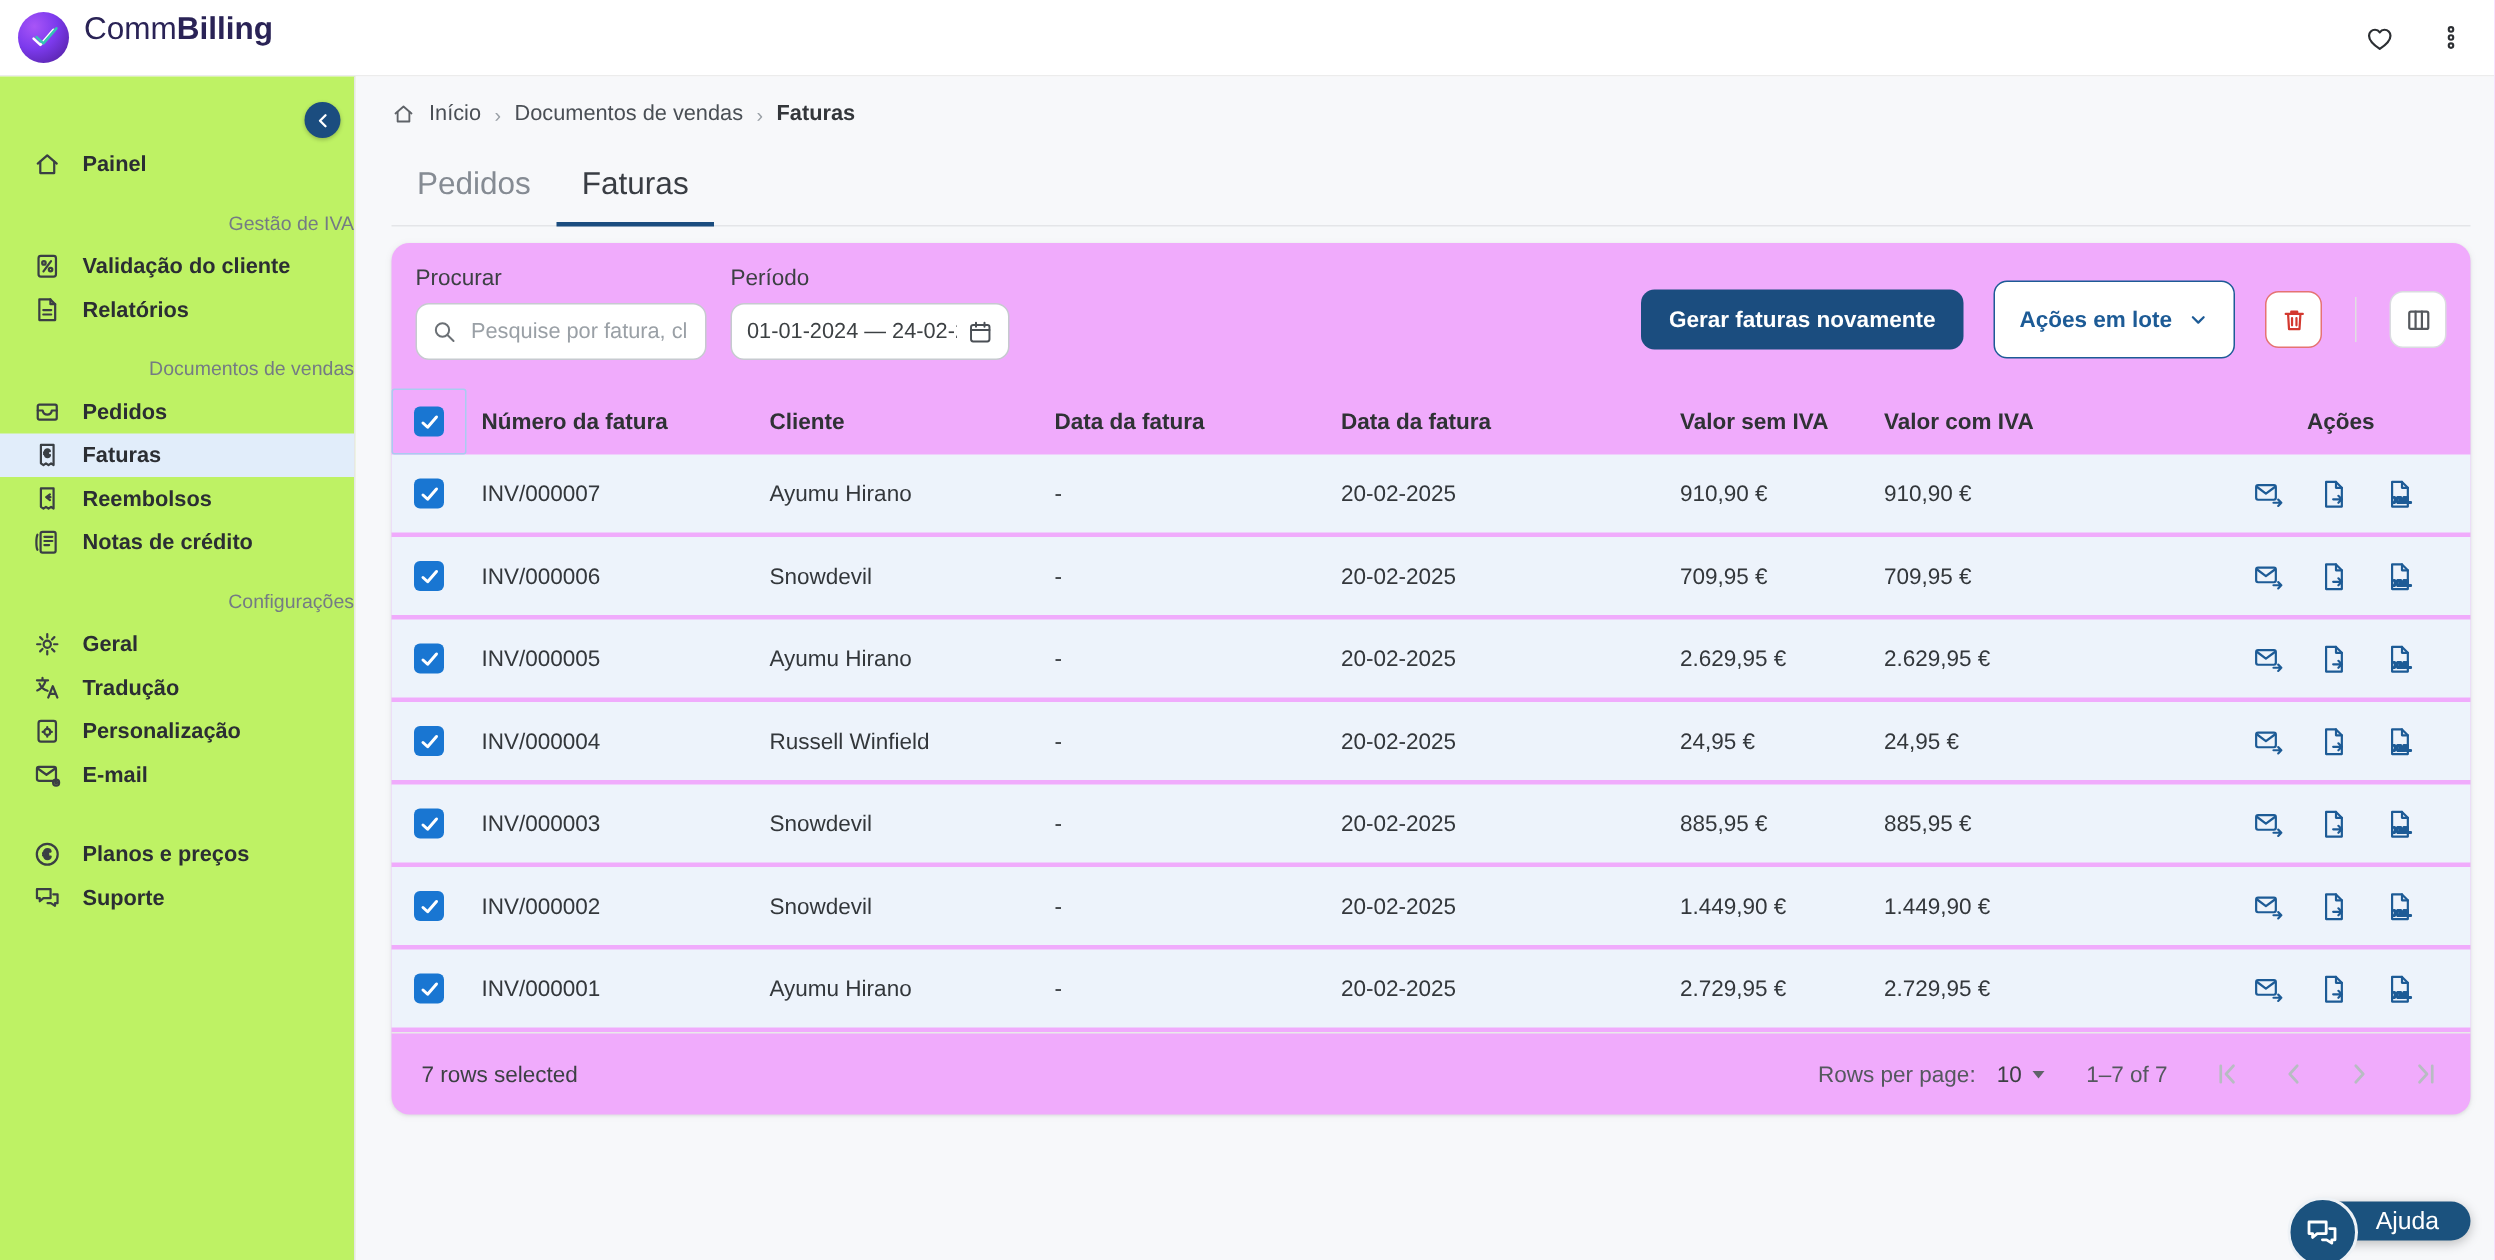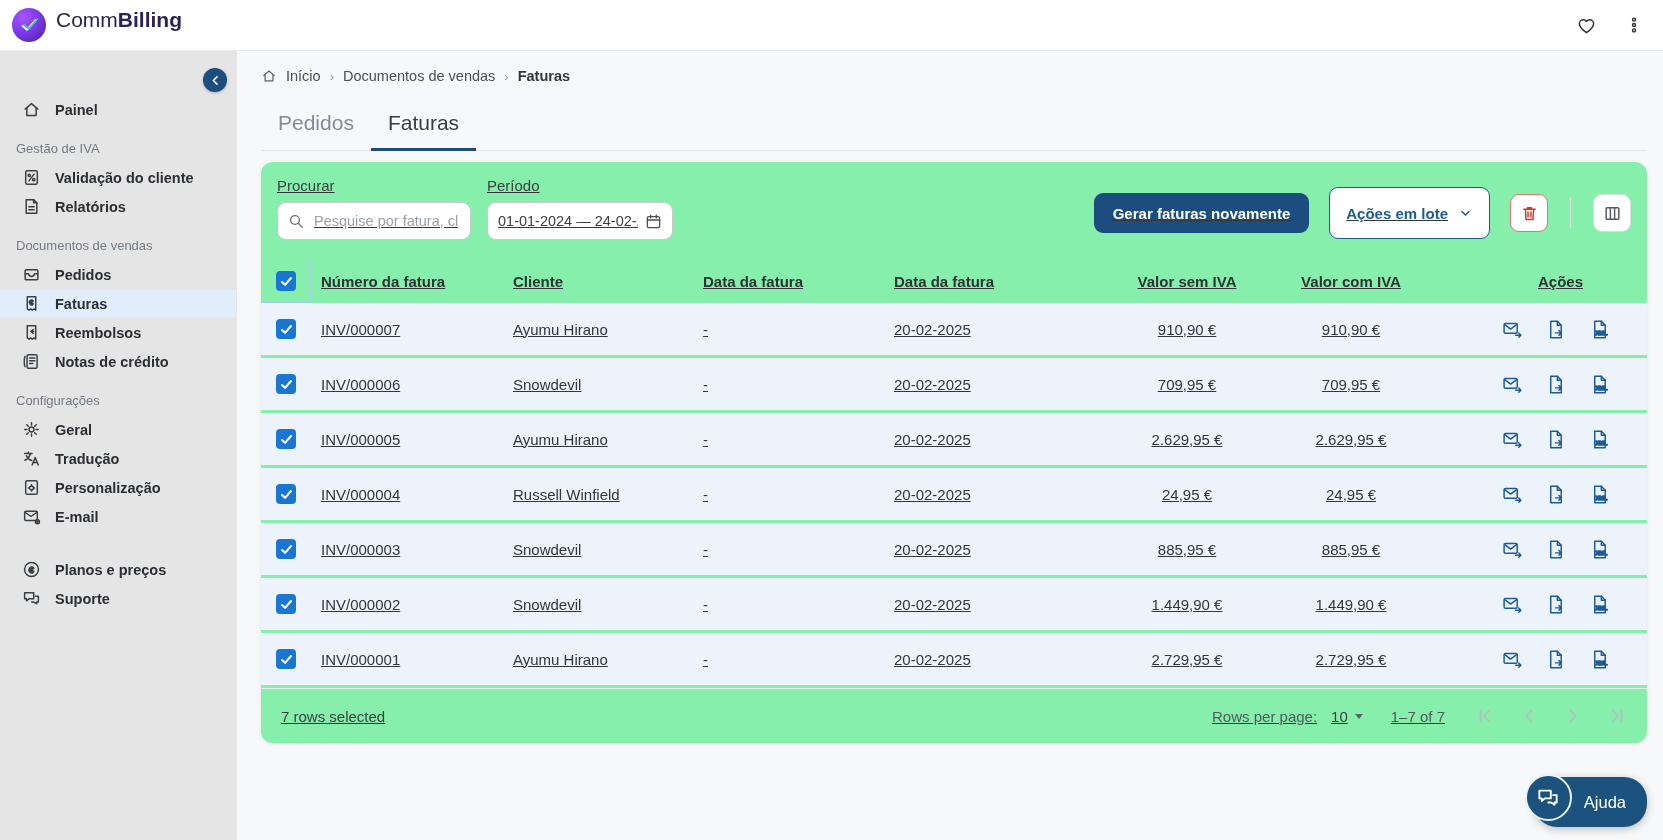--- a/index.html
+++ b/index.html
@@ -19,21 +19,21 @@
           background:radial-gradient(circle at 32% 28%, #a855f7 0%, #7c3aed 45%, #4c1d95 100%); }
   .logo svg { position:absolute; left:4px; top:6px; }
   .brand-text { font-size:21px; color:#2a2356; }
   .brand-text b { font-weight:700; }
   .topbar-right { margin-left:auto; display:flex; align-items:center; gap:28px; color:#2c2f33; }
 
   
   .shell { display:flex; height:789px; }
 
   
-  .sidebar { width:237px; min-width:237px; background:#e5e5e5; border-right:1px solid #e6e6e6; position:relative; padding-top:44px; }
+  .sidebar { width:237px; min-width:237px; background:#bef264; border-right:1px solid #e6e6e6; position:relative; padding-top:44px;text-align:right; }
   .collapse-btn { position:absolute; top:17px; right:9px; width:24px; height:24px; border-radius:50%;
                   background:#1b4d7f; color:#fff; display:flex; align-items:center; justify-content:center; cursor:pointer;
                   box-shadow:0 1px 3px rgba(0,0,0,.25); }
   .nav-item { display:flex; align-items:center; gap:14px; height:29px; padding-left:22px; font-size:14.5px; font-weight:700; color:#2b2e33; cursor:pointer; }
   .nav-item .nico { width:19px; display:flex; justify-content:center; color:#3a3f44; }
   .nav-item.active { background:#e1edfa; }
   .sec-title { margin:17px 0 7px; padding-left:16px; font-size:13px; color:#747b84; font-weight:400; }
   .grp-last { margin-top:24px; }
 
   
@@ -43,21 +43,21 @@
   .breadcrumb .sep { color:#9aa0a6; font-size:13px; }
   .breadcrumb .link { cursor:pointer; }
   .breadcrumb .current { font-weight:700; color:#33363a; }
   .bc-home { color:#5f6368; display:flex; }
 
   .tabs { margin-top:27px; display:flex; border-bottom:1px solid #e4e5e8; }
   .tab { font-size:21px; color:#858b93; padding:0 17px 13px; cursor:pointer; }
   .tab.active { color:#393d43; border-bottom:3px solid #1b4d7f; margin-bottom:-1px; }
 
   
-  .card { margin-top:11px; background:#86efac; border-radius:12px; box-shadow:0 1px 2px rgba(0,0,0,.07),0 1px 6px rgba(0,0,0,.05);text-decoration:underline; }
+  .card { margin-top:11px; background:#f0abfc; border-radius:12px; box-shadow:0 1px 2px rgba(0,0,0,.07),0 1px 6px rgba(0,0,0,.05); }
 
   .filters { display:flex; align-items:flex-end; padding:15px 16px 9px 16px; gap:16px; }
   .field { display:flex; flex-direction:column; gap:8px; }
   .field-label { font-size:15px; color:#3c4043; }
   .input { height:38px; border:1px solid #c6cacf; border-radius:9px; background:#fff; display:flex; align-items:center; padding:0 10px; gap:7px; cursor:text; }
   .search-box { width:194px; }
   .search-box input { border:none; outline:none; flex:1; min-width:0; font-size:14.5px; font-family:inherit; color:#3c4043; background:transparent; }
   .search-box input::placeholder { color:#9aa0a6; }
   .period-box { width:186px; cursor:pointer; }
   .period-value { flex:1; min-width:0; overflow:hidden; white-space:nowrap; font-size:14.5px; color:#3c4043; }
@@ -73,39 +73,39 @@
   .btn-trash { border:1px solid #e57373; color:#d3382f; }
   .btn-columns { border:1px solid #dadce0; color:#55595e; }
   .vdiv { width:1px; height:30px; background:#e0e0e0; margin:0 2px; }
 
   
   .trow { display:grid; grid-template-columns:50px 192px 190px 191px 236px 136px 192px 1fr; align-items:center; }
   .thead { height:44px; font-weight:700; font-size:15px; color:#2f3235; margin-top:10px; }
   .cell { padding-left:10px; font-size:15px; white-space:nowrap; overflow:hidden; }
   .c-check { padding:0; display:flex; justify-content:center; align-self:stretch; align-items:center; }
   .hcheck { border:1px solid #a9ccf0; border-radius:2px; }
-  .num { text-align:center; padding-left:0; padding-right:2px; }
+  .num { text-align:left; padding-left:0; padding-right:2px; }
   .c-actions { padding-left:52px; display:flex; gap:20px; }
   .c-actions-h { padding-left:90px; }
   .action-btn { width:24px; height:24px; display:flex; align-items:center; justify-content:center; color:#1d5b96; cursor:pointer; }
 
   .trow.data { background:#edf3fb; height:52px; margin-bottom:3px; }
   .cb { width:20px; height:20px; border-radius:4px; background:#1976d2; display:flex; align-items:center; justify-content:center; cursor:pointer; }
 
   
   .tfoot { height:55px; display:flex; align-items:center; padding:0 18px 0 20px; border-top:1px solid #e9e9e9; font-size:15px; color:#3c4043; }
   .tfoot-right { margin-left:auto; display:flex; align-items:center; gap:28px; color:#54585e; }
   .rpp { display:flex; align-items:center; gap:14px; }
   .rpp-select { display:flex; align-items:center; gap:7px; cursor:pointer; color:#3c4043; }
   .caret { width:0; height:0; border-left:4.5px solid transparent; border-right:4.5px solid transparent; border-top:5px solid #5f6368; }
   .pager { display:flex; align-items:center; gap:20px; color:#b7bcc2; }
   .pager .pbtn { width:24px; height:24px; display:flex; align-items:center; justify-content:center; cursor:default; }
 
   
-  .help-btn { position:absolute; right:16px; bottom:13px; height:50px; background:#1b527e; border-radius:23px;
+  .help-btn { position:absolute; right:16px; bottom:13px; height:26px; background:#1b527e; border-radius:23px;
               color:#fff; display:flex; align-items:center; padding:0 21px 0 50px; font-size:16.5px; cursor:pointer;
               box-shadow:0 2px 8px rgba(0,0,0,.25); }
   .help-circle { position:absolute; left:-9px; top:-3px; width:47px; height:47px; border-radius:50%; background:#1b527e;
                  border:2.5px solid #eef2f6; display:flex; align-items:center; justify-content:center; }
 </style>
 </head>
 <body>
 
 <svg width="0" height="0" style="position:absolute">
   <defs>

